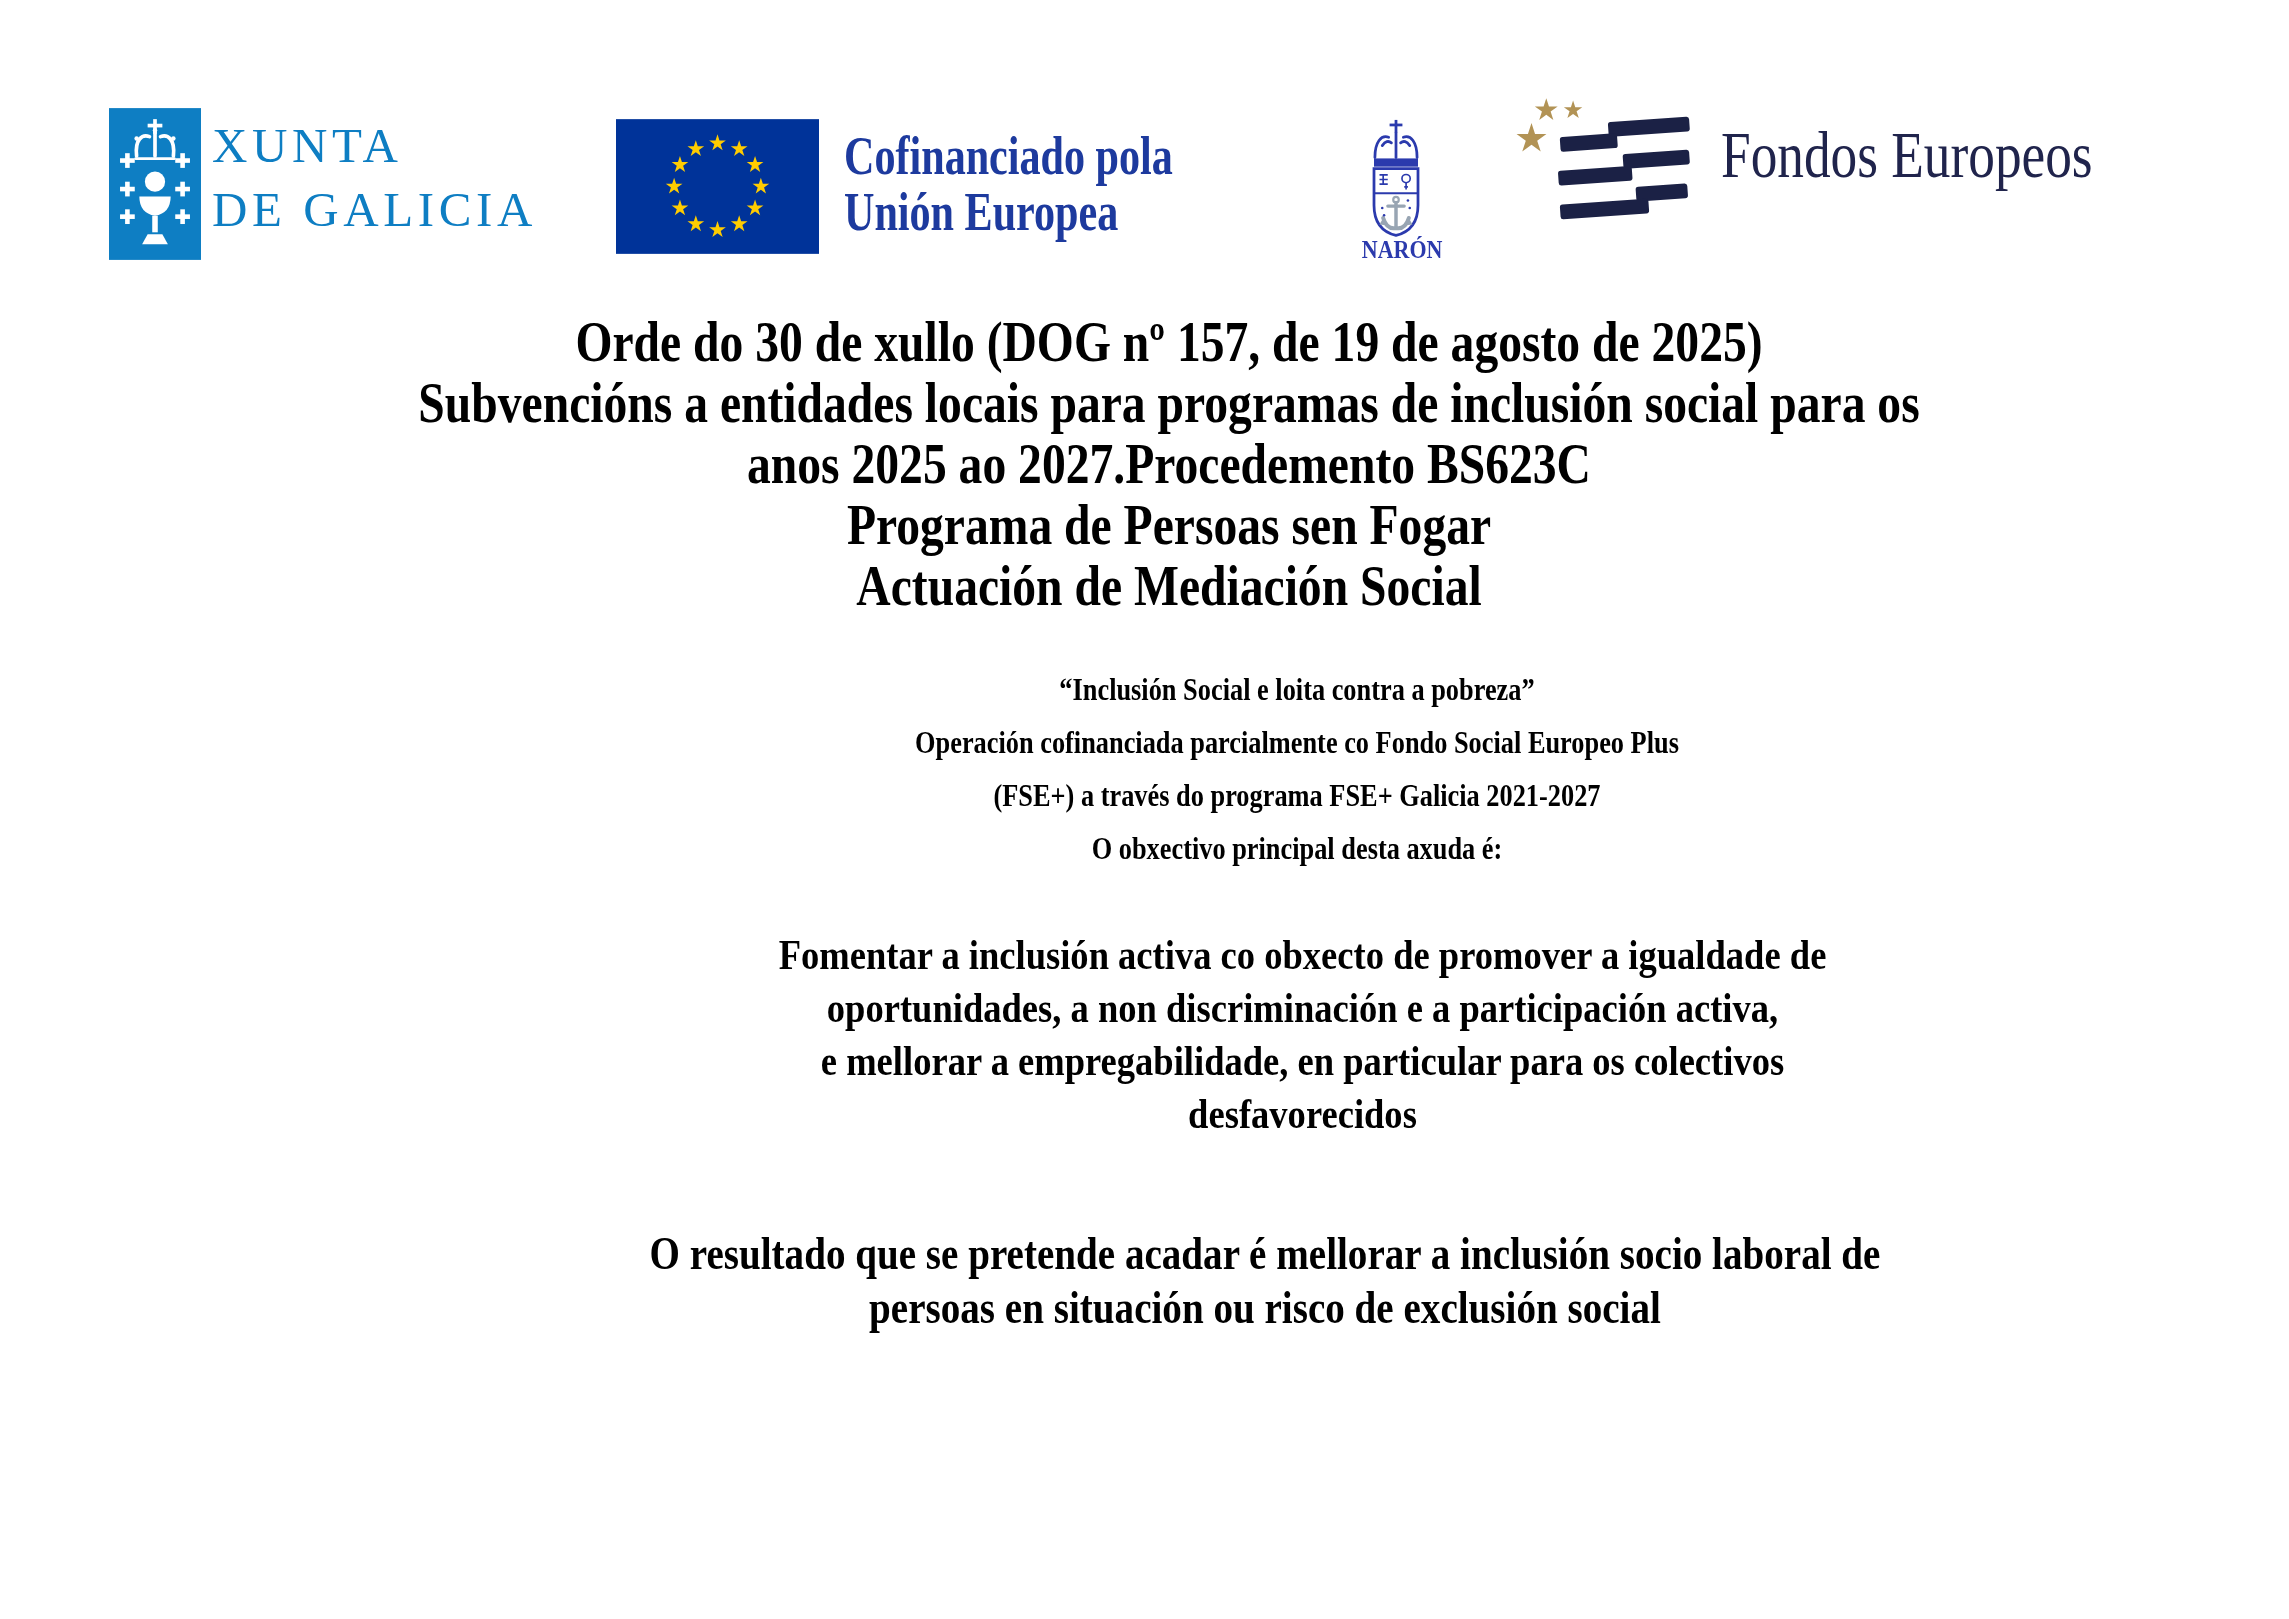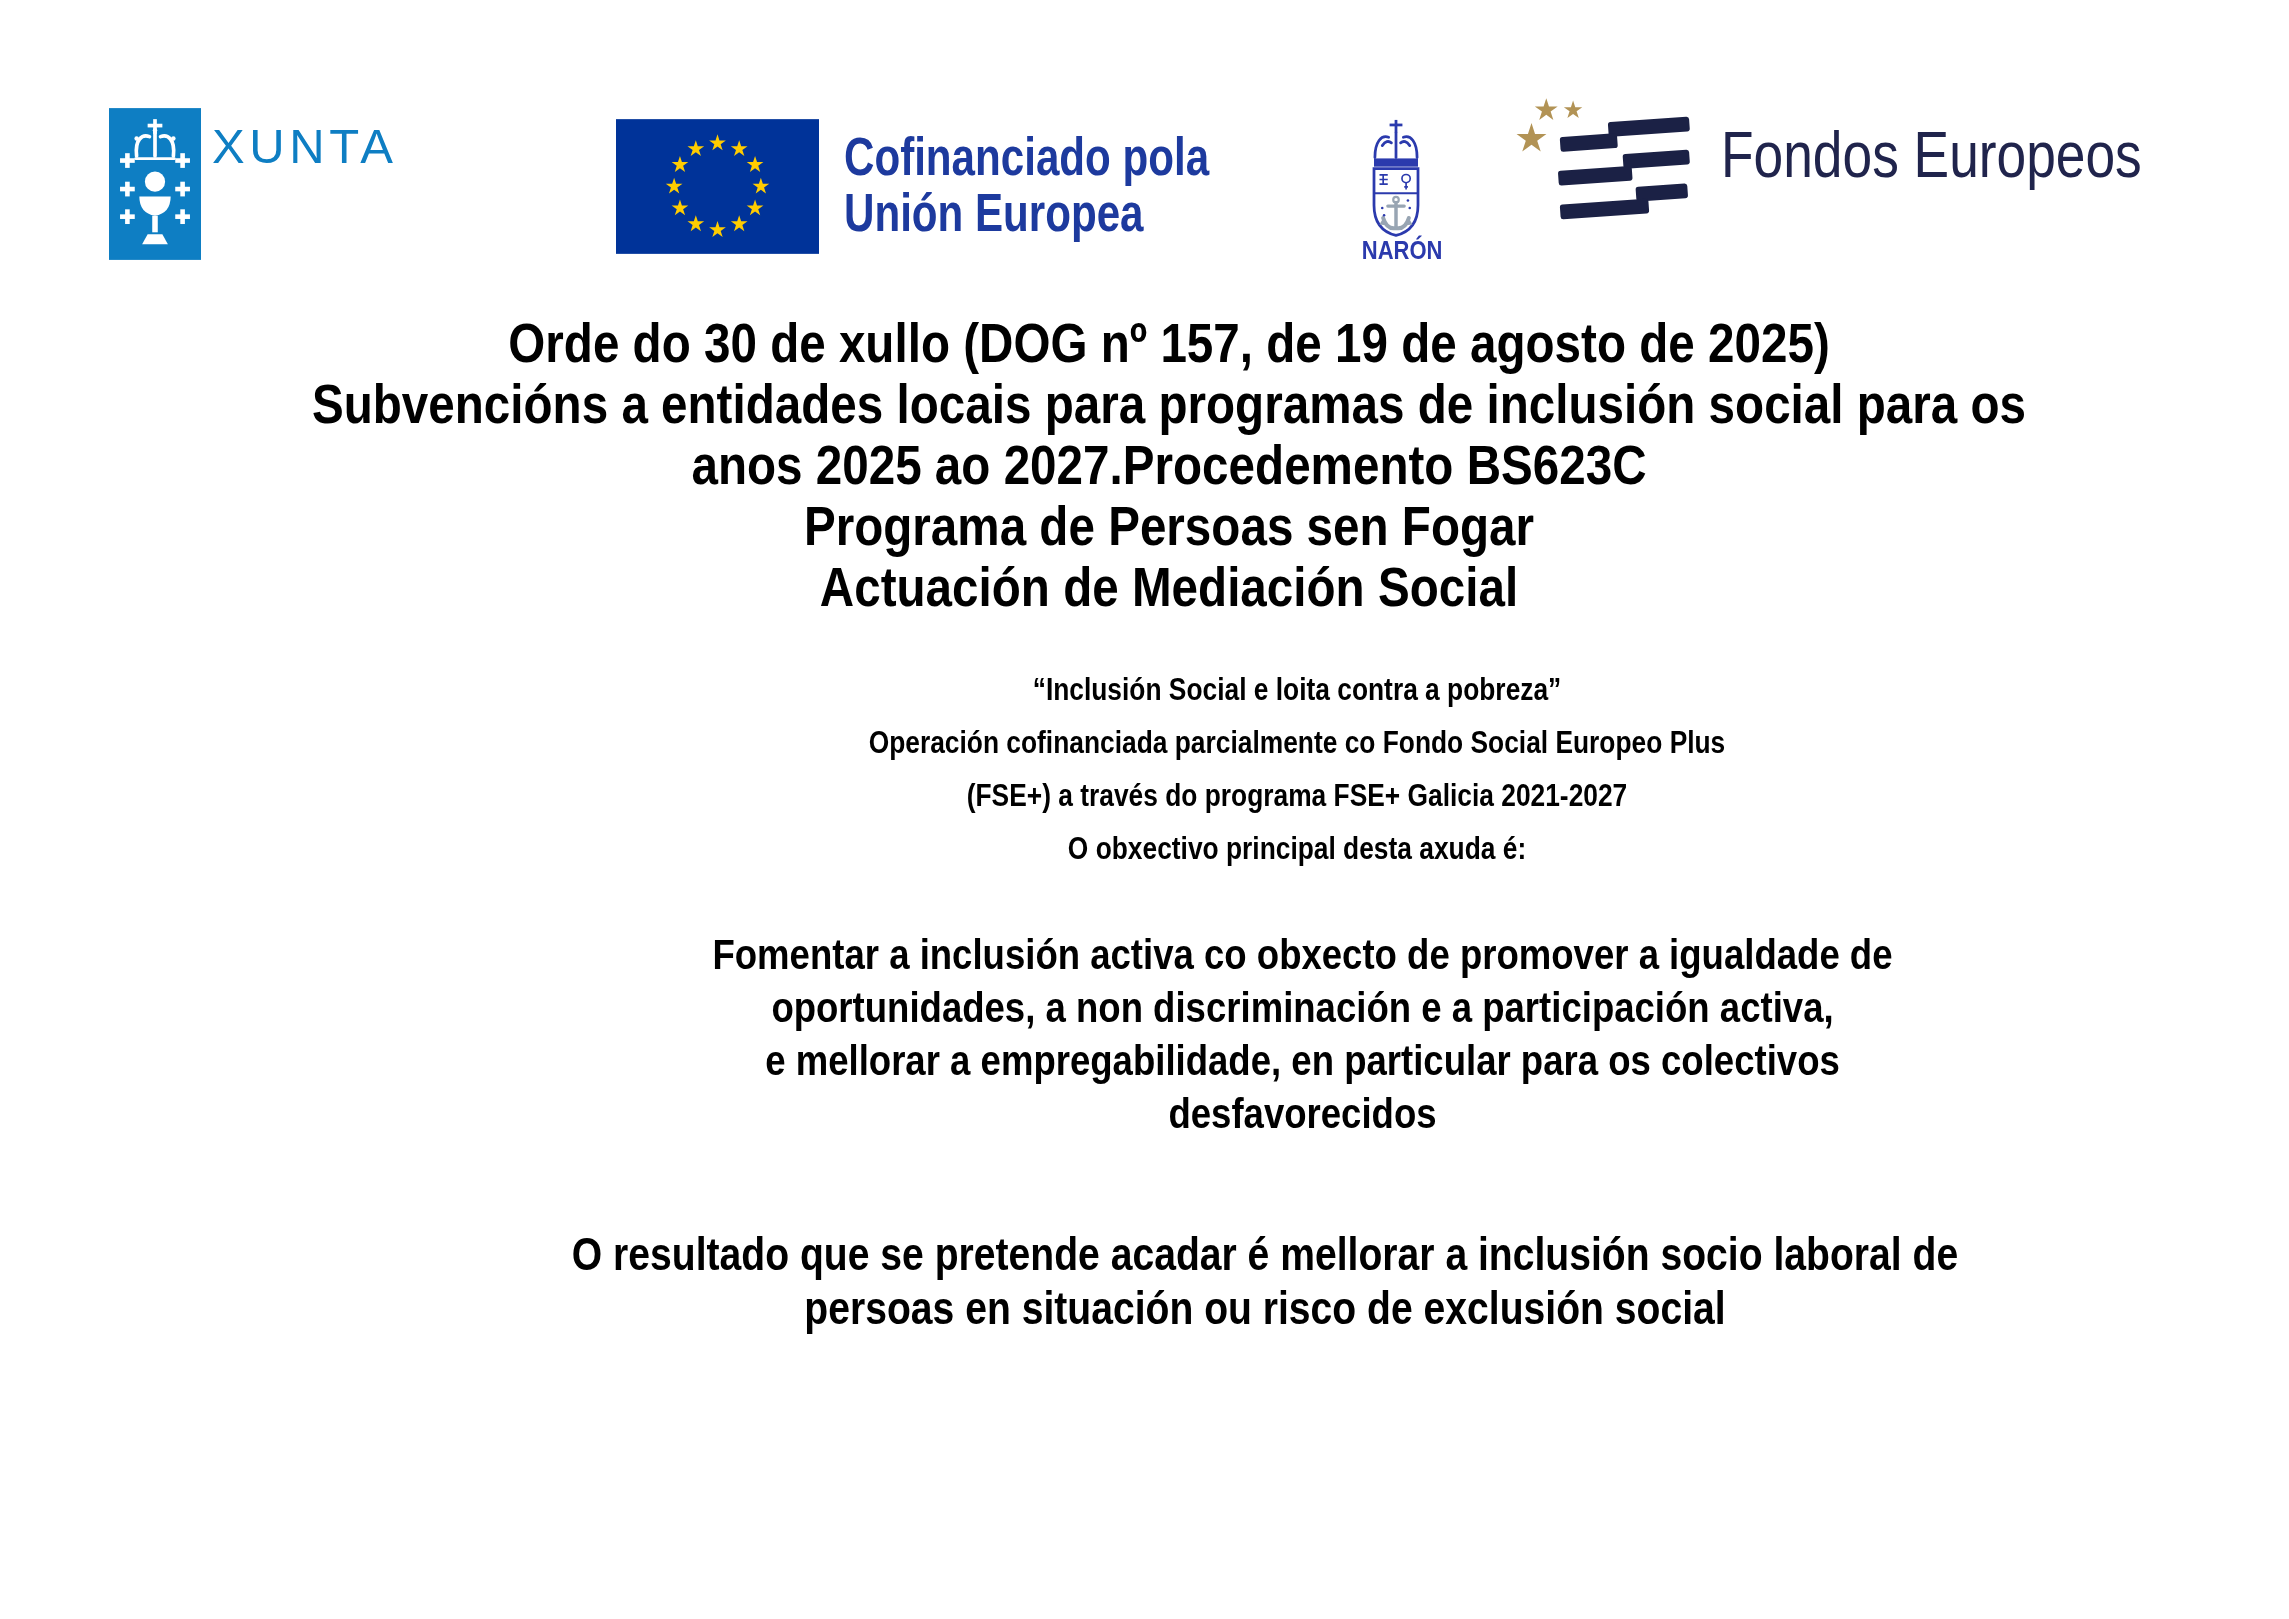--- a/index.html
+++ b/index.html
@@ -1,18 +1,18 @@
 <!DOCTYPE html>
 <html style="--xunta: #0e7ec3; --eu_flag: #003399; --eu_star: #ffcc00; --eu_text: #1d3a9e; --naron: #2b3aad; --naron_gray: #98a5b3; --fondos_navy: #1b2145; --fondos_gold: #b29355; --fondos_text: #20244c; --ink: #000000;font-size:14.8px"><head>
 <meta charset="utf-8">
 <style>
   html,body{margin:0;padding:0;background:#fff;}
   .page{
     position:relative;width:2290px;height:1532px;background:#fff;
-    font-family:Liberation Sans, sans-serif;overflow:hidden;
+    font-family:Liberation Serif, serif;overflow:hidden;
   }
   .abs{position:absolute;}
   
   .xunta-wordmark{
     left:212px;top:114px;
     color:var(--xunta);font-size:49px;line-height:64px;
     letter-spacing:4.6px;white-space:nowrap;
   }
   .eu-text{
     left:844px;top:128px;
@@ -75,20 +75,21 @@
     </g>
 
     <circle cx="50" cy="80" r="11" fill="#fff"></circle>
     <path d="M33,96 H67 Q67,114 50,117 Q33,114 33,96 Z" fill="#fff"></path>
     <rect x="47" y="117" width="6" height="18" fill="#fff"></rect>
     <path d="M36,148 H64 L58,137 H42 Z" fill="#fff"></path>
   </svg>
 
   <div class="abs xunta-wordmark">
     <div>XUNTA</div>
+    <div>DE GALICIA</div>
   </div>
 
   <svg class="abs" style="left:616px;top:119px" width="203" height="135" viewBox="0 0 220 146">
     <rect x="0" y="0" width="220" height="146" fill="var(--eu_flag)"></rect>
     <g fill="var(--eu_star)">
       <path transform="translate(110,26) scale(9.5)" d="M0,-1 L.225,-.309 L.951,-.309 L.363,.118 L.588,.809 L0,.382 L-.588,.809 L-.363,.118 L-.951,-.309 L-.225,-.309 Z"></path>
       <path transform="translate(133.5,32.3) scale(9.5)" d="M0,-1 L.225,-.309 L.951,-.309 L.363,.118 L.588,.809 L0,.382 L-.588,.809 L-.363,.118 L-.951,-.309 L-.225,-.309 Z"></path>
       <path transform="translate(150.7,49.5) scale(9.5)" d="M0,-1 L.225,-.309 L.951,-.309 L.363,.118 L.588,.809 L0,.382 L-.588,.809 L-.363,.118 L-.951,-.309 L-.225,-.309 Z"></path>
       <path transform="translate(157,73) scale(9.5)" d="M0,-1 L.225,-.309 L.951,-.309 L.363,.118 L.588,.809 L0,.382 L-.588,.809 L-.363,.118 L-.951,-.309 L-.225,-.309 Z"></path>
       <path transform="translate(150.7,96.5) scale(9.5)" d="M0,-1 L.225,-.309 L.951,-.309 L.363,.118 L.588,.809 L0,.382 L-.588,.809 L-.363,.118 L-.951,-.309 L-.225,-.309 Z"></path>

